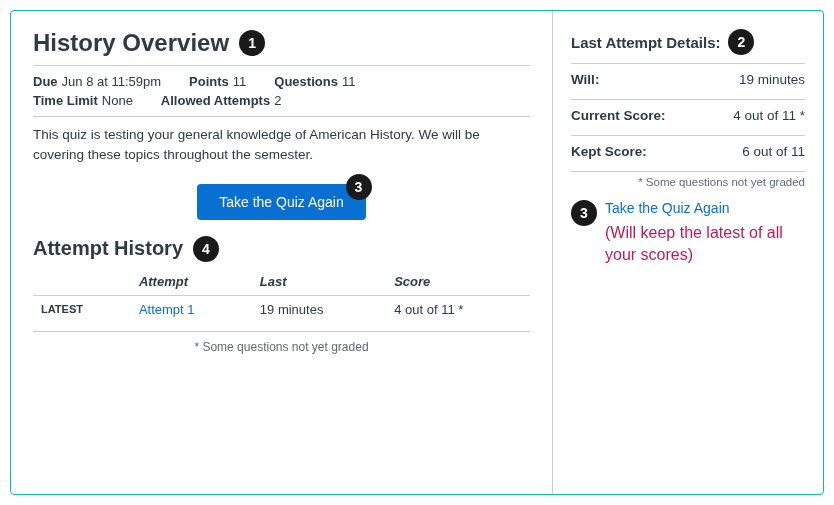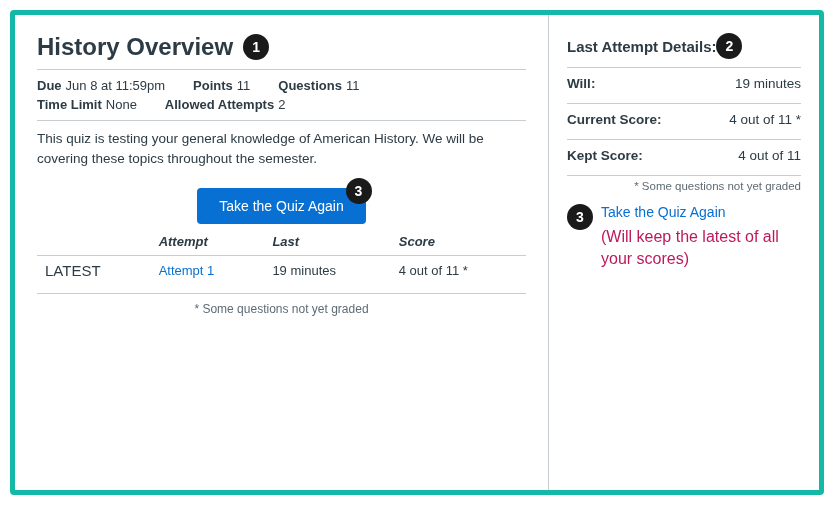--- a/index.html
+++ b/index.html
@@ -6,21 +6,21 @@
     body {
       font-family: -apple-system, BlinkMacSystemFont, "Segoe UI", Helvetica, Arial, sans-serif;
       font-size: 14px;
       background: #fff;
       color: #2d3b45;
       width: 834px;
       height: 505px;
       overflow: hidden;
     }
     .outer {
-      border: 5px solid #14b8a6;
+      border: 1px solid #14b8a6;
       border-radius: 4px;
       margin: 10px;
       display: flex;
       height: calc(100% - 20px);
     }
     .left-panel {
       flex: 1;
       padding: 18px 22px;
       border-right: 1px solid #c7cdd1;
     }
@@ -118,39 +118,40 @@
       font-weight: bold;
       text-align: left;
       padding: 4px 8px 6px 8px;
       font-style: italic;
     }
     .attempt-table td {
       padding: 6px 8px;
       vertical-align: middle;
     }
     .attempt-table .latest-cell {
-      font-weight: normal;
-      font-size: 15px;
+      font-weight: bold;
+      font-size: 11px;
     }
     .attempt-link {
       color: #0770d2;
       text-decoration: none;
       cursor: pointer;
     }
     .note-text {
       font-size: 12px;
       color: #5e6b73;
       text-align: center;
       margin-top: 8px;
     }
 
     
     .right-header {
       display: flex;
       align-items: center;
+      gap: 8px;
     }
     .right-title {
       font-size: 15px;
       font-weight: bold;
     }
     .right-divider {
       border: none;
       border-top: 1px solid #c7cdd1;
       margin: 8px 0;
     }
@@ -233,20 +234,24 @@
       <div class="meta-item">
         <span class="meta-label">Allowed Attempts</span>
         <span>2</span>
       </div>
     </div>
     <hr class="divider">
     <p class="instructions-text">This quiz is testing your general knowledge of American History. We will be covering these topics throughout the semester.</p>
     <div class="quiz-btn-wrapper">
       <button class="quiz-btn">Take the Quiz Again</button>
       <span class="circle-badge" style="position:absolute;top:-10px;right:calc(50% - 90px);">3</span>
+    </div>
+    <div class="attempt-history-title">
+      <span>Attempt History</span>
+      <span class="circle-badge">4</span>
     </div>
     <table class="attempt-table">
       <thead>
         <tr>
           <th></th>
           <th>Attempt</th>
           <th>Last</th>
           <th>Score</th>
         </tr>
       </thead>
@@ -276,21 +281,21 @@
       <span class="detail-value">19 minutes</span>
     </div>
     <hr class="right-divider">
     <div class="detail-row">
       <span class="detail-label">Current Score:</span>
       <span class="detail-value">4 out of 11 *</span>
     </div>
     <hr class="right-divider">
     <div class="detail-row">
       <span class="detail-label">Kept Score:</span>
-      <span class="detail-value">4 out of 11</span>
+      <span class="detail-value">6 out of 11</span>
     </div>
     <hr class="right-divider">
     <p class="note-small">* Some questions not yet graded</p>
     <div class="attempt-available-wrapper">
       <span class="circle-badge badge-3-right">3</span>
       <div>
         <a class="take-quiz-link">Take the Quiz Again</a>
         <p class="keep-score-note">(Will keep the latest of all your scores)</p>
       </div>
     </div>

